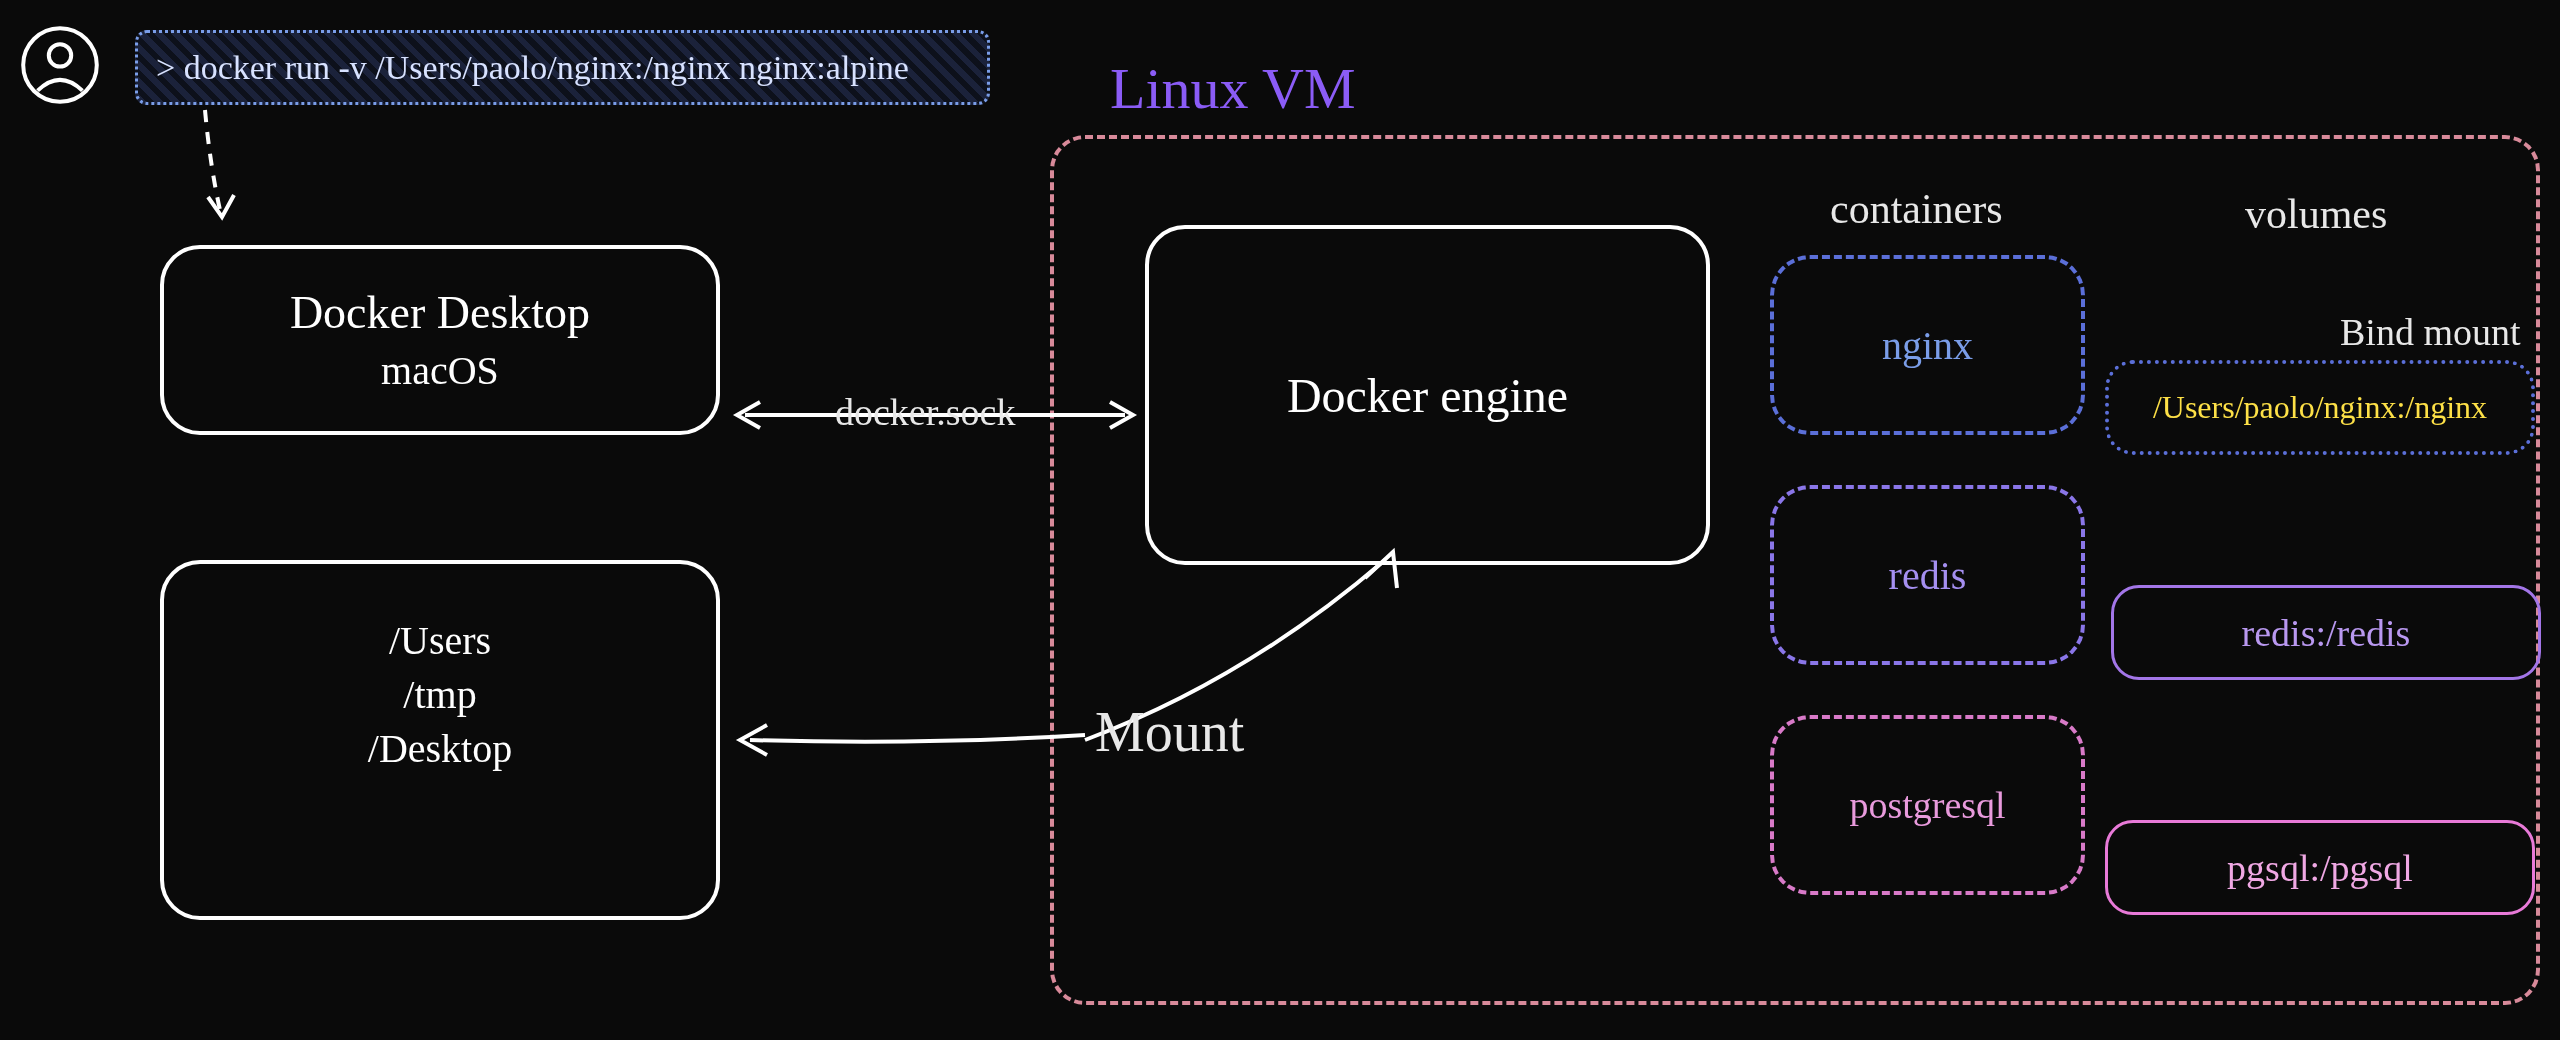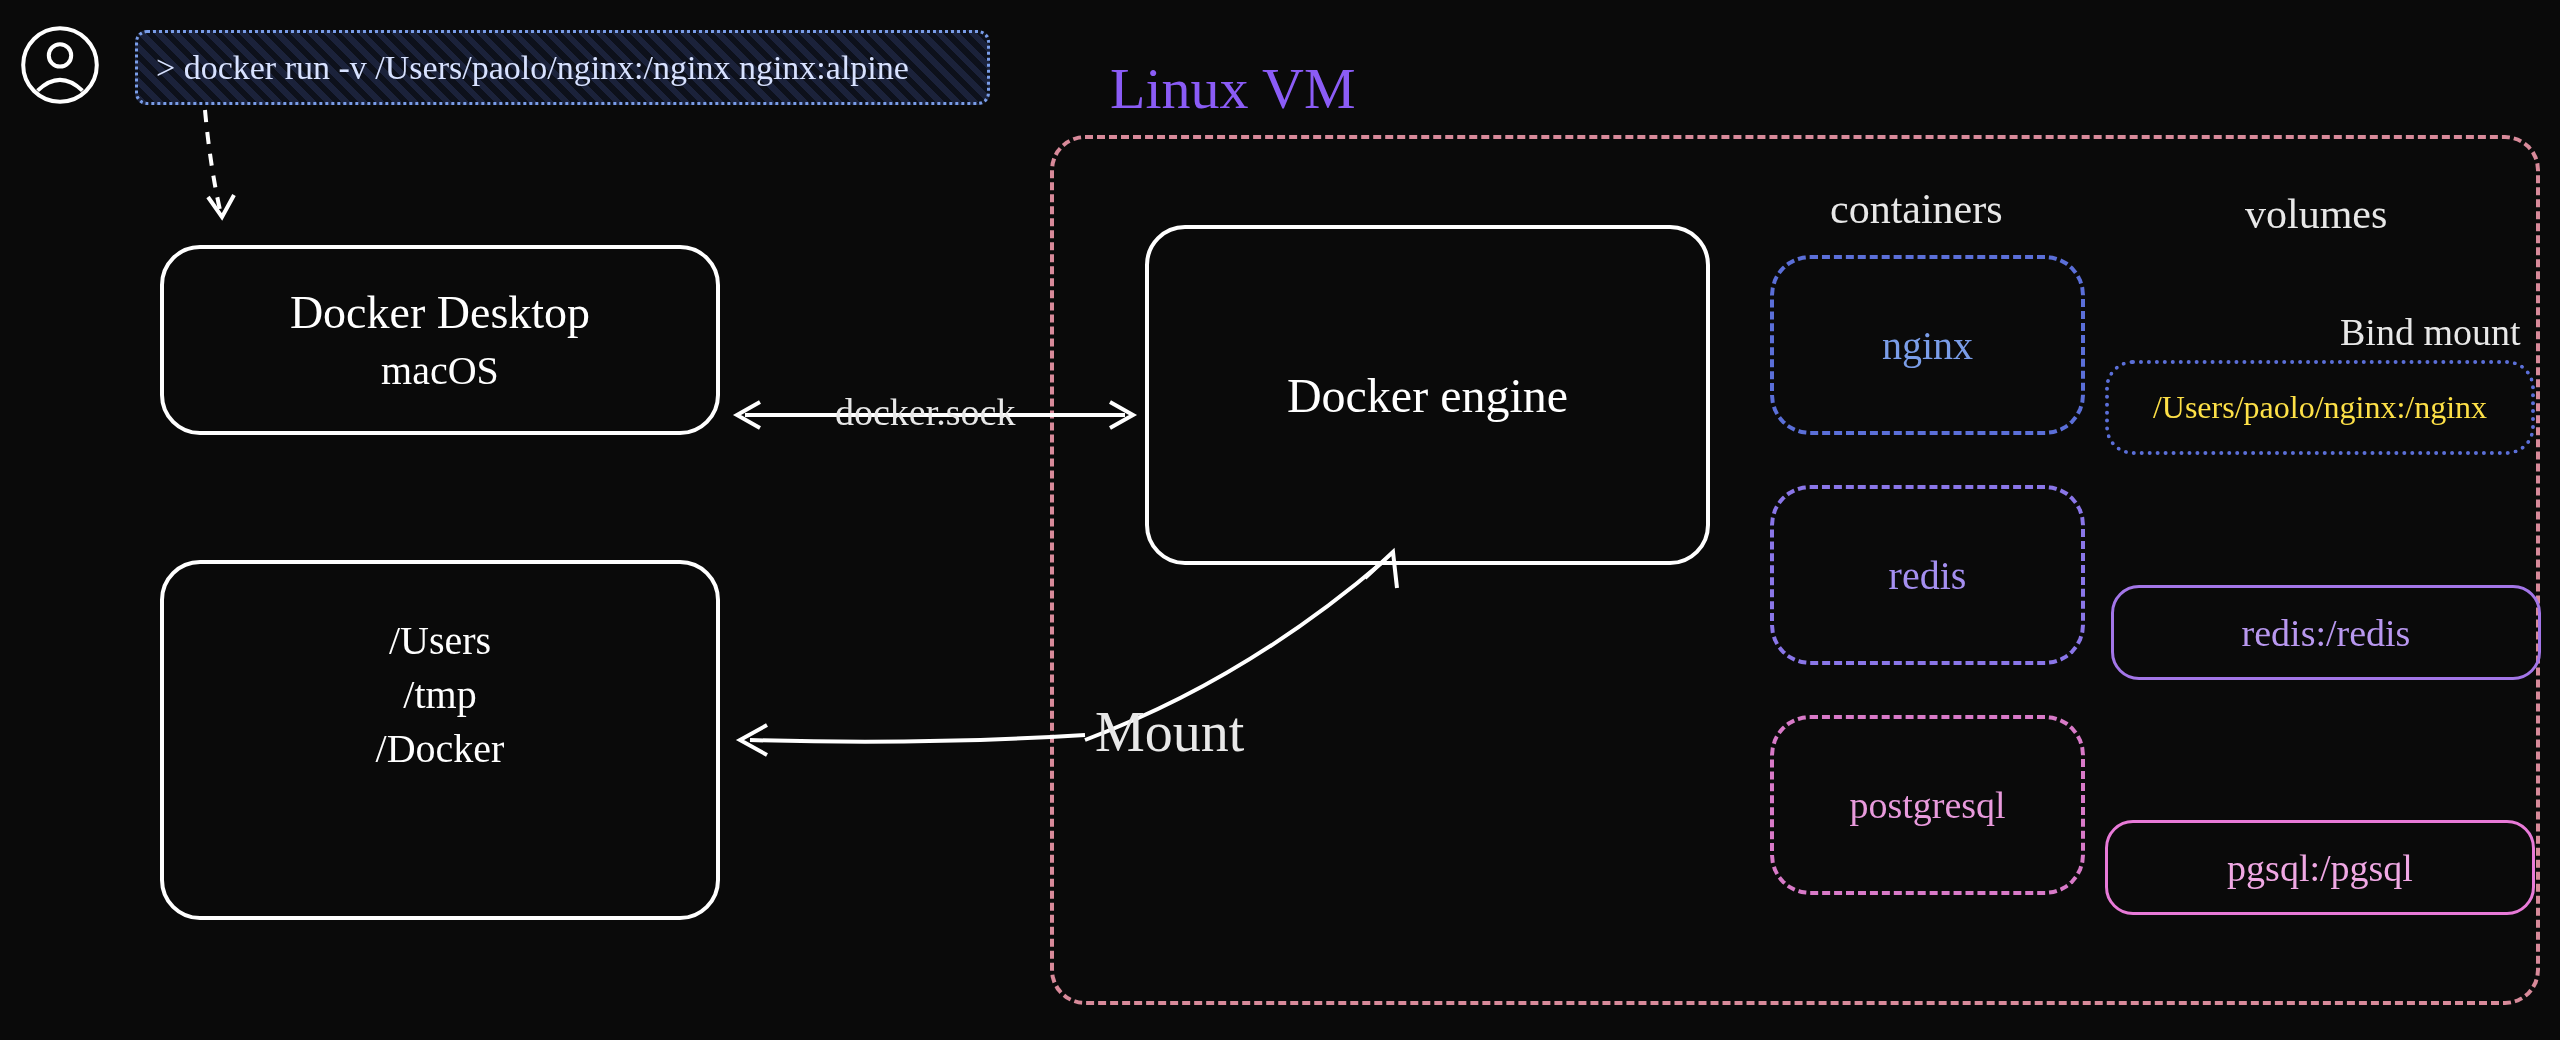--- a/index.html
+++ b/index.html
@@ -163,21 +163,21 @@
 
 <div class="box solid-white docker-desktop">
   <div>Docker Desktop</div>
   <div class="sub">macOS</div>
 </div>
 
 <div class="box solid-white macos-fs">
   <div class="paths">
     <div>/Users</div>
     <div>/tmp</div>
-    <div>/Docker</div>
+    <div>/Desktop</div>
   </div>
 </div>
 
 <div class="box solid-white docker-engine">
   <div>Docker engine</div>
 </div>
 
 <svg class="arrow" style="left:725px; top:390px; width:420px; height:50px;">
   <line x1="20" y1="25" x2="400" y2="25"></line>
   <path d="M 35 12 L 12 25 L 35 38"></path>

